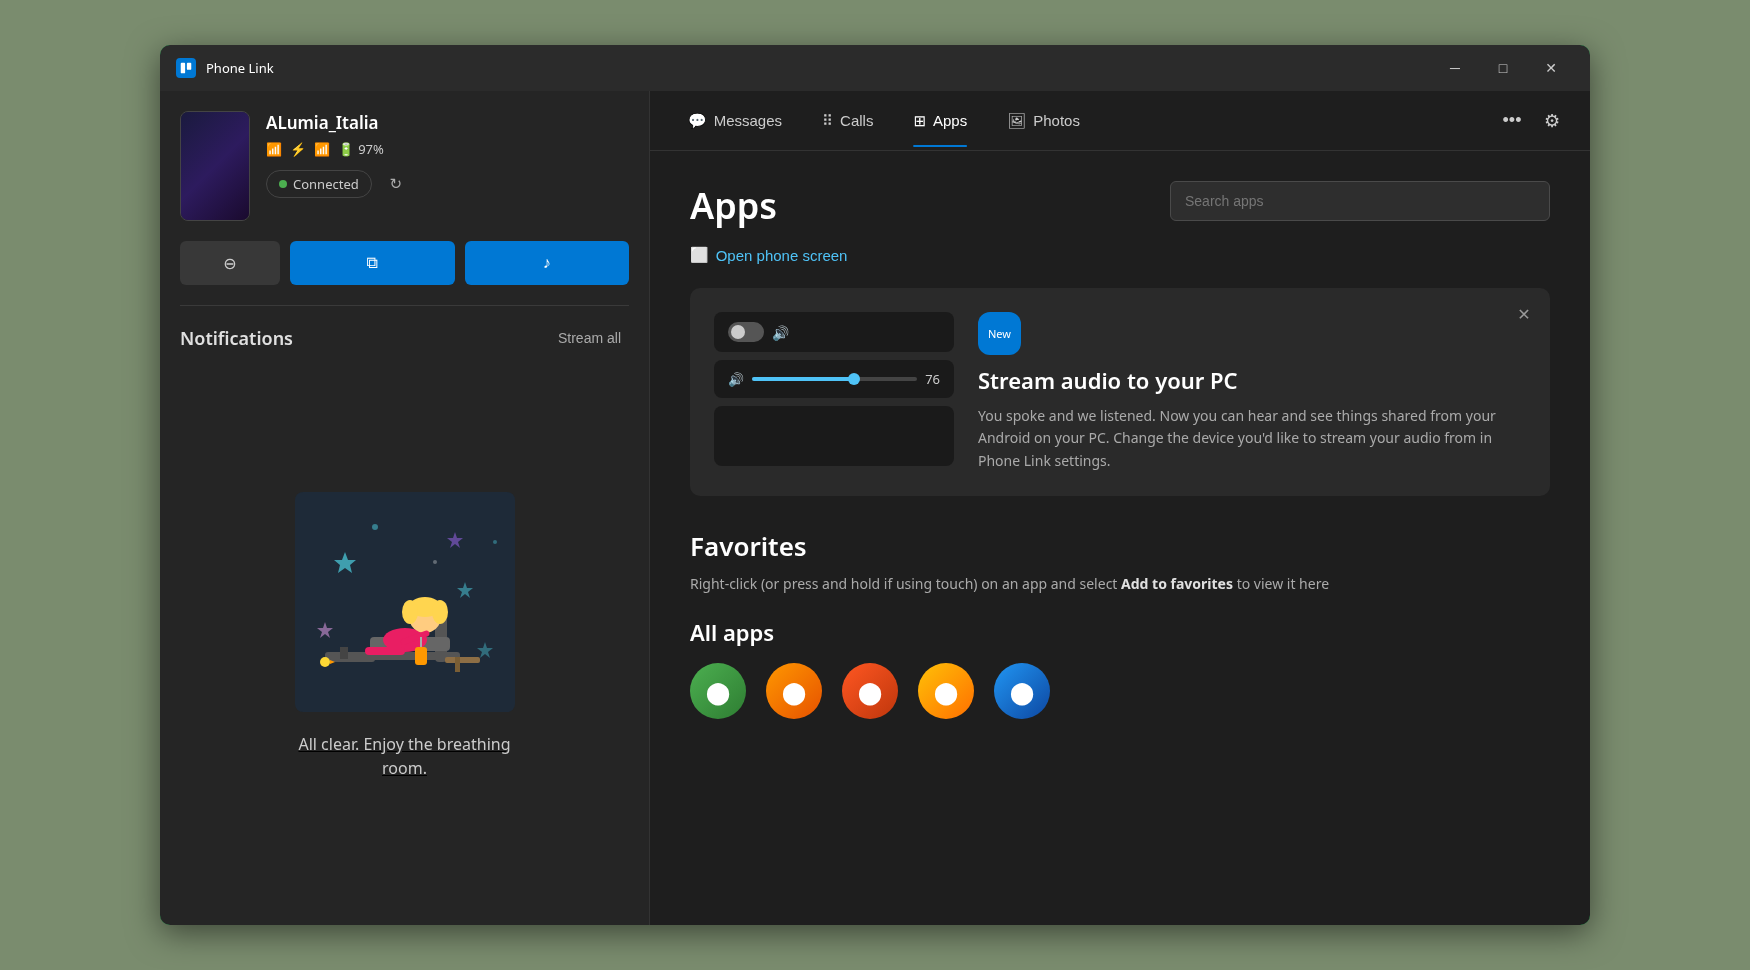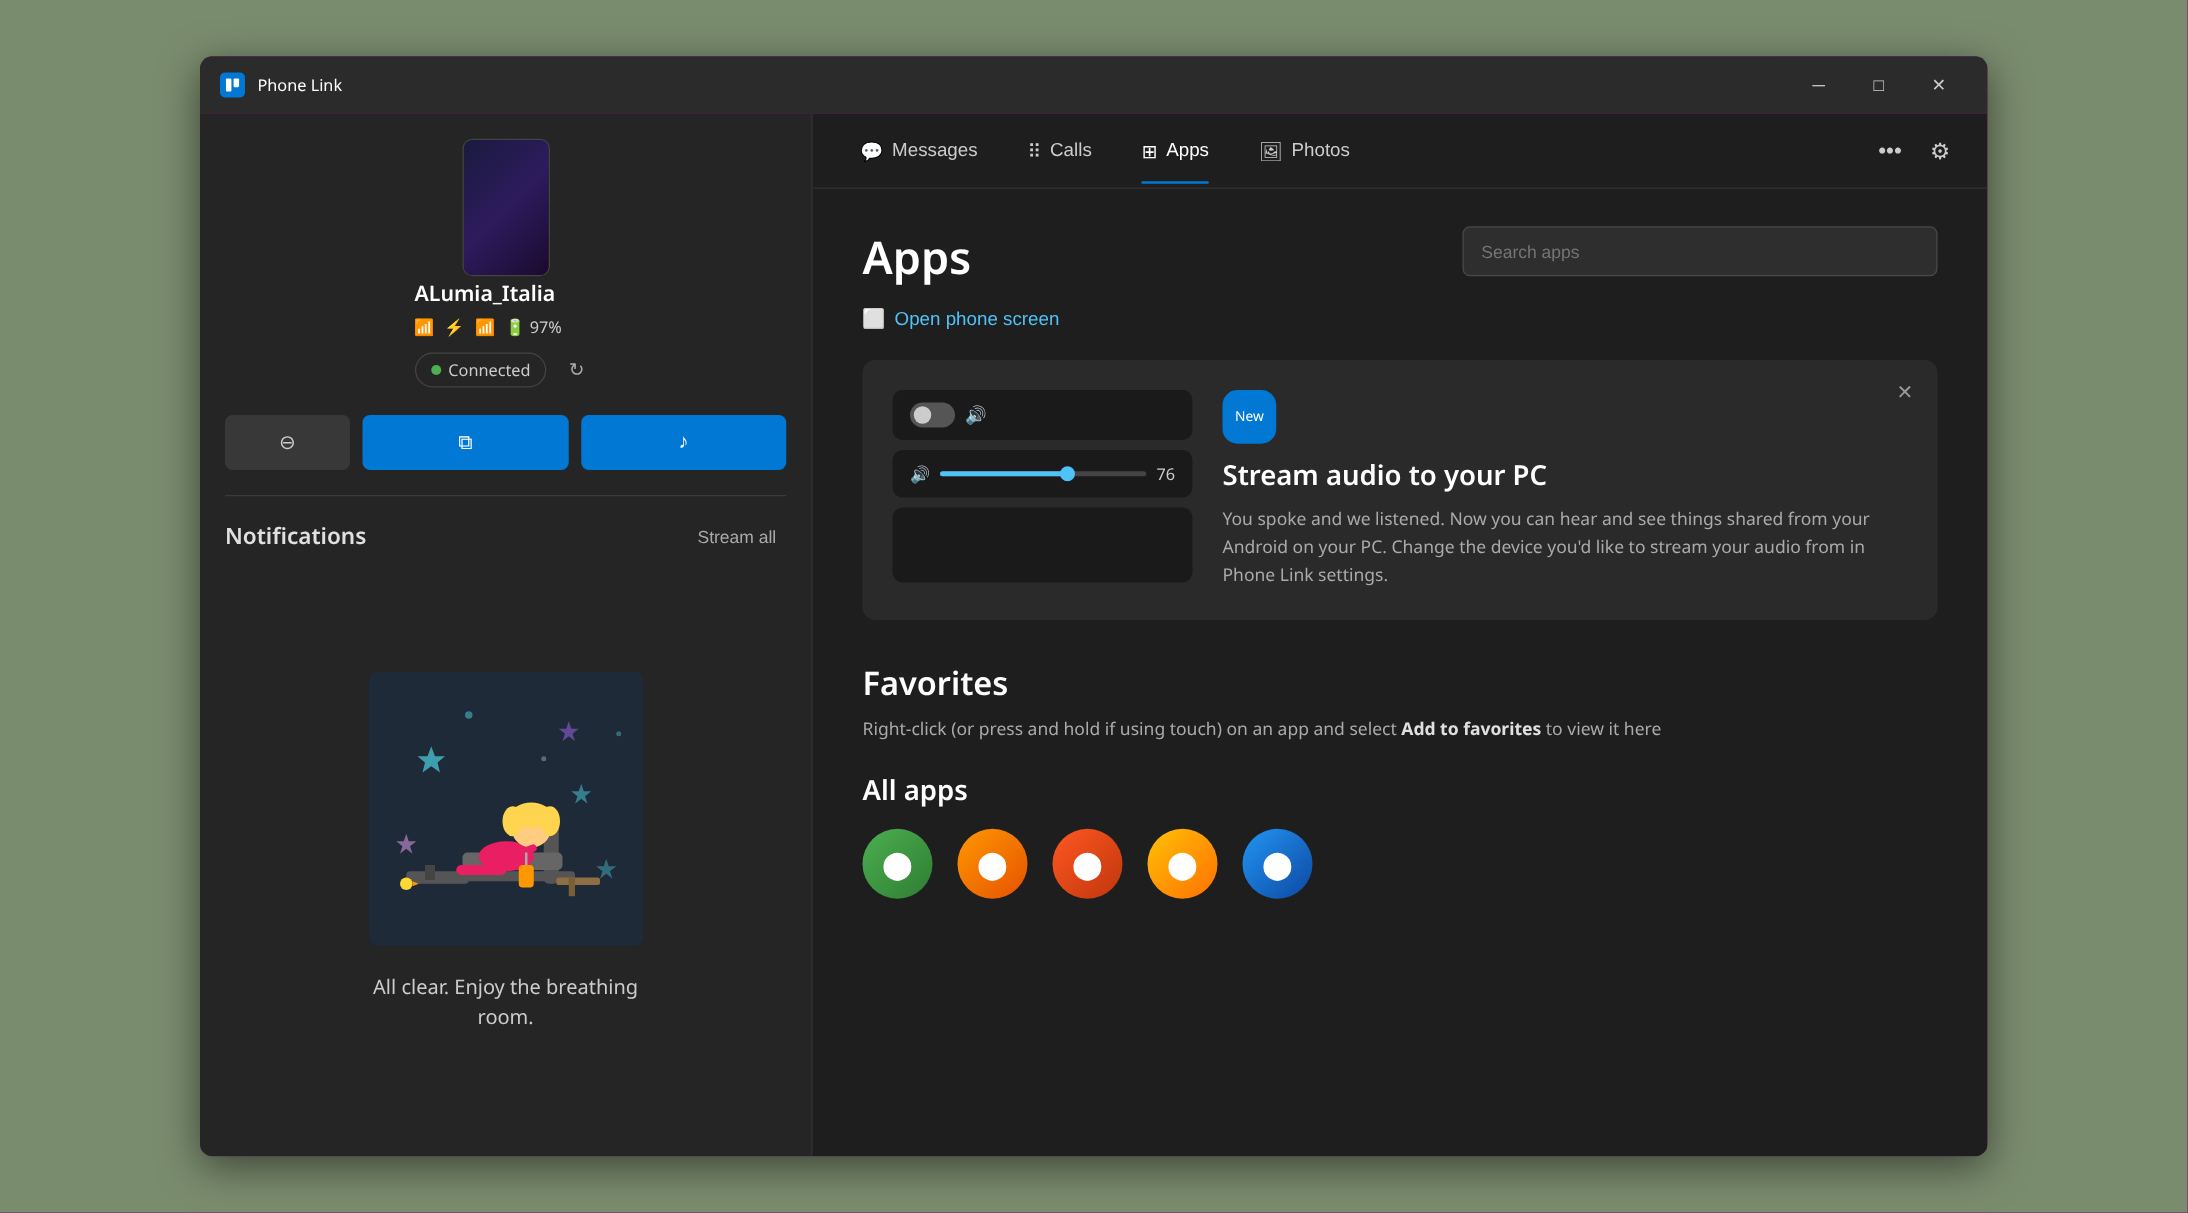--- a/index.html
+++ b/index.html
@@ -9,21 +9,21 @@
       background: #7a8c6e;
       font-family: 'Segoe UI', system-ui, sans-serif;
       overflow: hidden;
       display: flex;
       align-items: center;
       justify-content: center;
     }
     .window {
       width: 1430px;
       height: 880px;
-      background: #701a75;
+      background: #22c55e;
       border-radius: 10px;
       display: flex;
       flex-direction: column;
       overflow: hidden;
       box-shadow: 0 8px 32px rgba(0,0,0,0.5);
     }
     .title-bar {
       height: 46px;
       background: #2b2b2b;
       display: flex;
@@ -63,24 +63,22 @@
       width: 490px;
       background: #252525;
       display: flex;
       flex-direction: column;
       padding: 20px;
       flex-shrink: 0;
       border-right: 1px solid #333;
     }
     .phone-info {
       display: flex;
-      align-items: center;
-      gap: 2px;
+      gap: 16px;
       margin-bottom: 20px;
-      flex-direction: column;
     }
     .phone-thumbnail {
       width: 70px; height: 110px;
       background: #1a1a2e;
       border-radius: 8px;
       overflow: hidden;
       border: 1px solid #444;
       position: relative;
     }
     .phone-thumbnail-inner {
@@ -157,20 +155,21 @@
       padding: 4px 8px;
     }
 
     .empty-notifications {
       flex: 1;
       display: flex;
       flex-direction: column;
       align-items: center;
       justify-content: center;
       padding: 20px;
+      text-decoration: underline;
     }
     .empty-illustration {
       width: 220px; height: 220px;
       position: relative;
       margin-bottom: 20px;
     }
     .empty-text { color: #ccc; font-size: 16px; text-align: center; line-height: 1.5; }
 
     
     .main {

